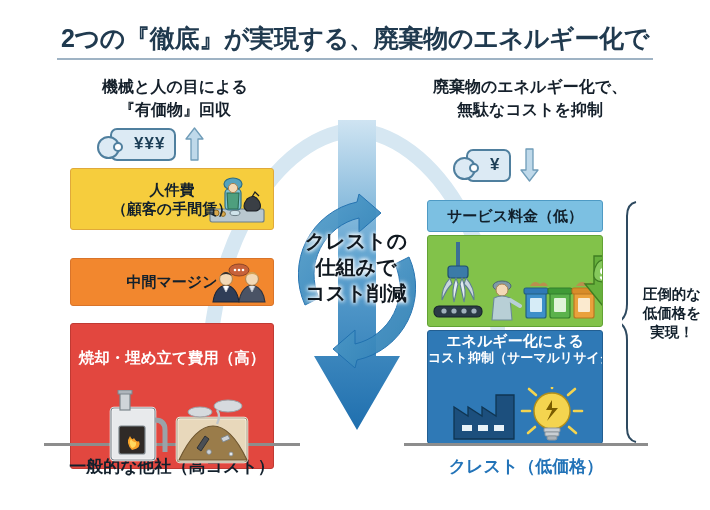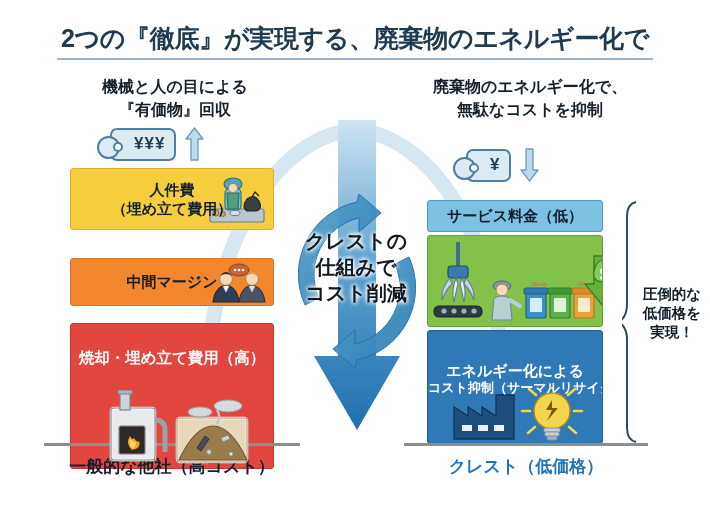--- a/index.html
+++ b/index.html
@@ -93,21 +93,21 @@
   .blk-red .blk-label { font-size: 15.5px; color:#ffffff; position:absolute; top:24px; left:0; width:100%; }
 
   .blk-lblue { height: 32px; background:#7cc0e2; border:1px solid #4e9ac4; margin-bottom:3px; }
   .blk-green { height: 92px; background:#82c24a; border:1px solid #62a234; margin-bottom:3px; }
   .blk-dblue { height: 114px; background:#2f79b6; border:1px solid #225e91; }
 
   .blk-lblue .blk-label { font-size: 15px; color:#12202c; }
   .blk-green .blk-label { font-size: 15.5px; color:#11240a;
       position:absolute; top:9px; left:0; width:100%; text-shadow:0 0 3px rgba(255,255,255,.85); }
   .blk-dblue .blk-label { font-size: 15px; color:#ffffff;
-      position:absolute; top:30px; left:0; width:100%; }
+      position:absolute; top:0; left:0; width:100%; }
 
   
   .baserule { position:absolute; height:3px; background:#8d8d8d; }
   .base-left  { left:44px;  top:443px; width:256px; }
   .base-right { left:404px; top:443px; width:244px; }
 
   .footlbl {
     position:absolute; text-align:center; font-size:17px; font-weight:bold;
     white-space:nowrap;
   }
@@ -178,21 +178,21 @@
         <path d="M9.5 33 L18 22 L13 22 L13 1 L6 1 L6 22 L1 22 Z" fill="#bfd9ea" stroke="#6f9cb8" stroke-width="1.3" stroke-linejoin="round"></path>
       </svg>
     </div>
   </div>
 
   <div class="col col-left">
 
     <div class="blk blk-yellow">
       <div class="blk-label">
         <div>人件費</div>
-        <div>（埋め立て費用）</div>
+        <div>（顧客の手間賃）</div>
       </div>
 
       <div class="ill" style="right:6px; top:6px;">
         <svg width="60" height="50" viewBox="0 0 60 50">
           <rect x="3" y="34" width="54" height="13" rx="2" fill="#b9c8cf" stroke="#6d7f87" stroke-width="1.2"></rect>
           <ellipse cx="26" cy="9" rx="9" ry="6" fill="#55a3bd" stroke="#2f6d85" stroke-width="1.2"></ellipse>
           <rect x="18" y="14" width="16" height="21" rx="4" fill="#7fc4d4" stroke="#2f6d85" stroke-width="1.2"></rect>
           <path d="M20 18 L32 18 L31 34 L21 34 Z" fill="#4e9f7e" stroke="#2c6b53" stroke-width="1.1"></path>
           <circle cx="26" cy="13" r="4.6" fill="#f3d9b6" stroke="#a8824f" stroke-width="1"></circle>
           <path d="M40 24 q7 -6 12 2 q4 8 -3 10 h-9 q-6 -4 0 -12 z" fill="#3a3f45" stroke="#1d2126" stroke-width="1.1"></path>

